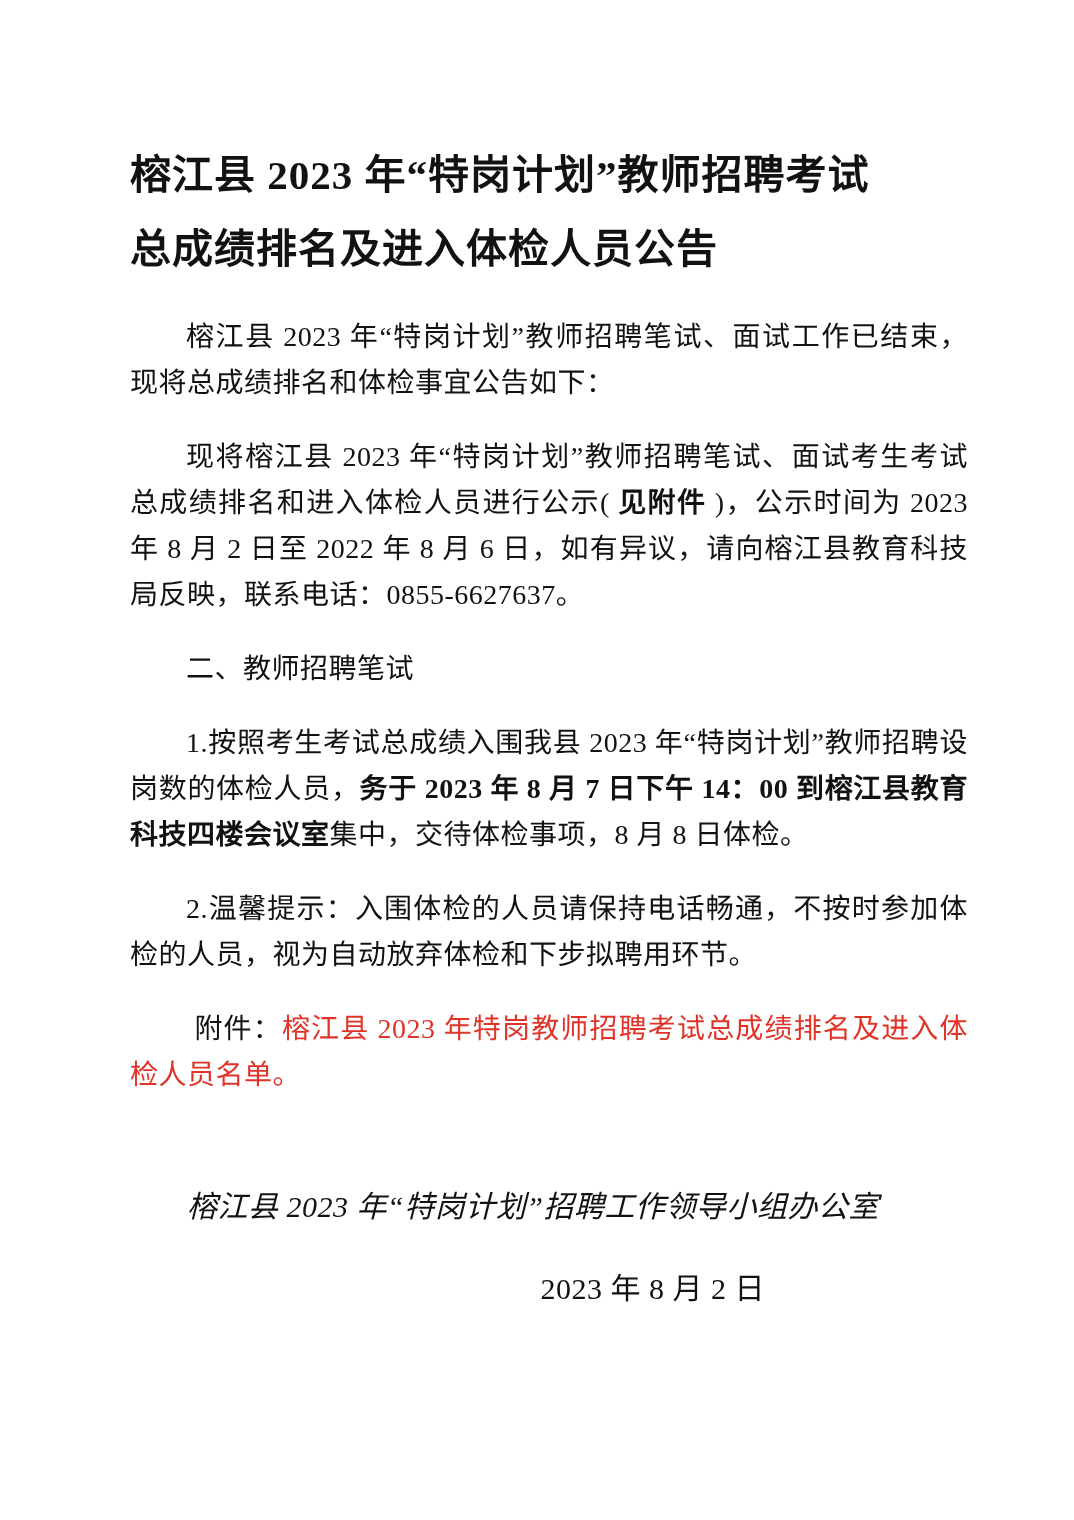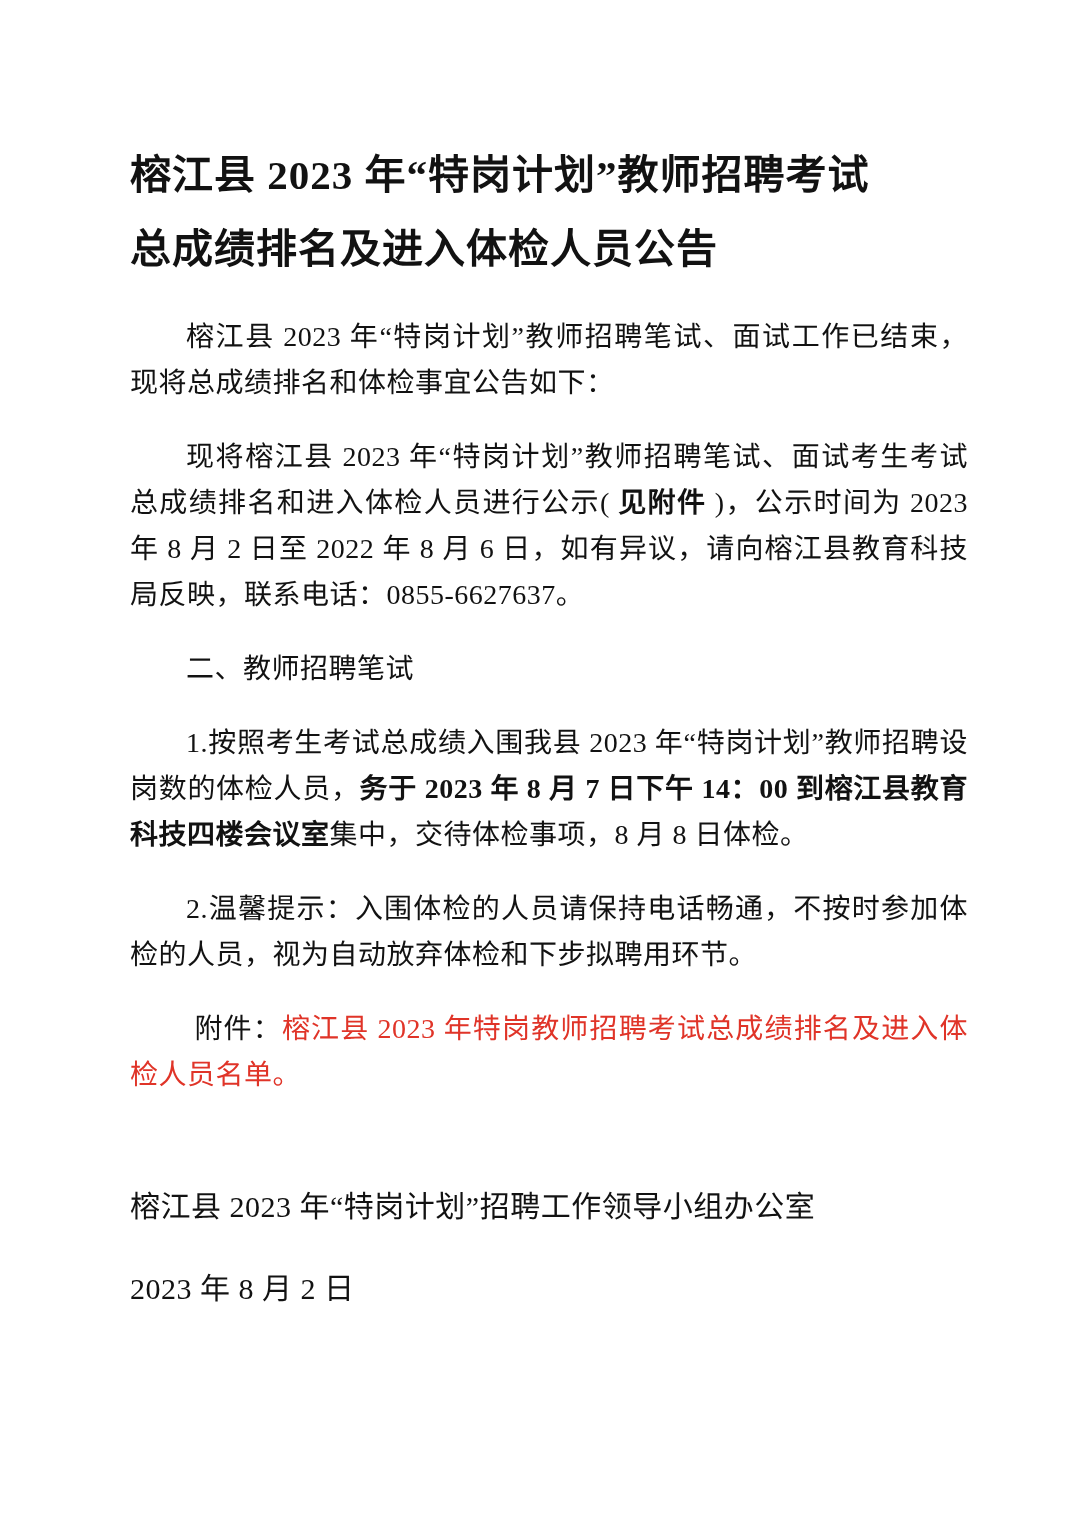--- a/index.html
+++ b/index.html
@@ -34,28 +34,30 @@
     text-indent: 2em;
     letter-spacing: 0.5px;
   }
   .para b { font-weight: bold; }
   .attachment-para { text-indent: 2.3em; }
   .red-text { color: var(--accent-red, #e03428); }
   .sig-office {
     font-size: 30px;
     line-height: 46px;
     margin: 86px 0 0 0;
-    text-align: left;
+    text-align: center;
     padding-right: 32px;
     letter-spacing: 0.5px;
+    font-style: italic;
   }
   .sig-date {
     font-size: 30px;
     line-height: 46px;
     margin: 36px 0 0 0;
+    text-align: right;
     padding-right: 203px;
     letter-spacing: 0.5px;
   }
 </style>
 </head>
 <body>
 
 <div class="page">
 
   <h1 class="doc-title">

